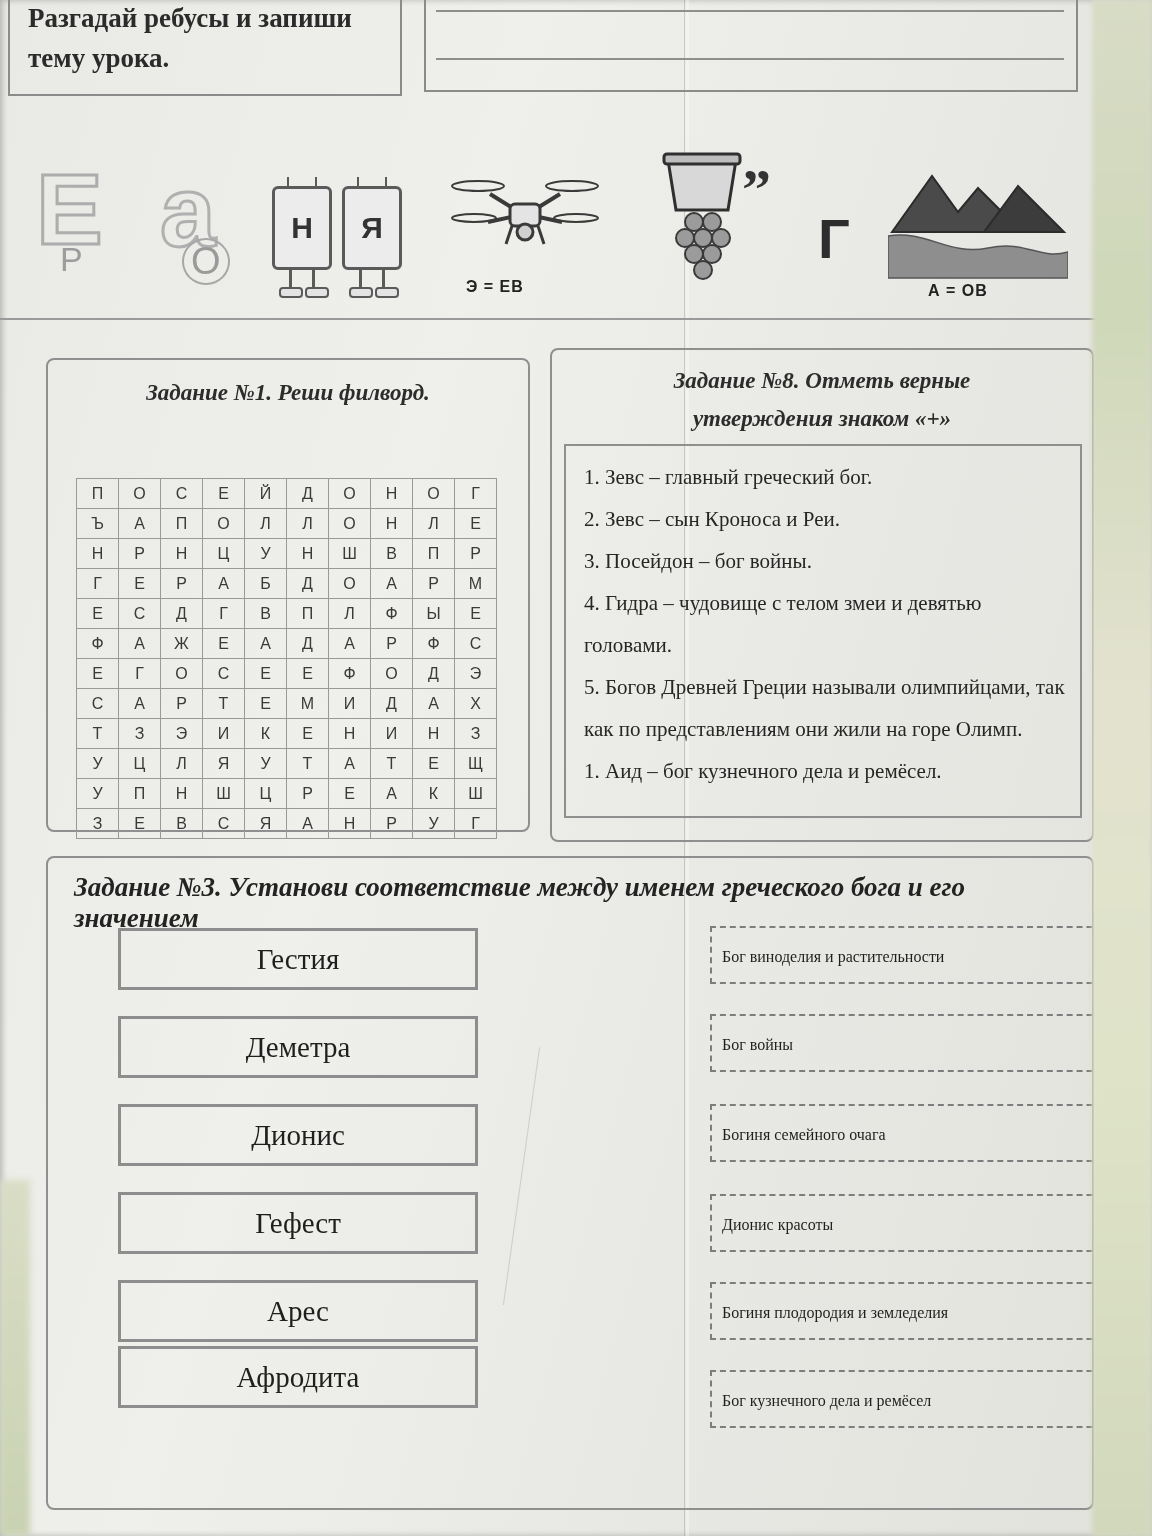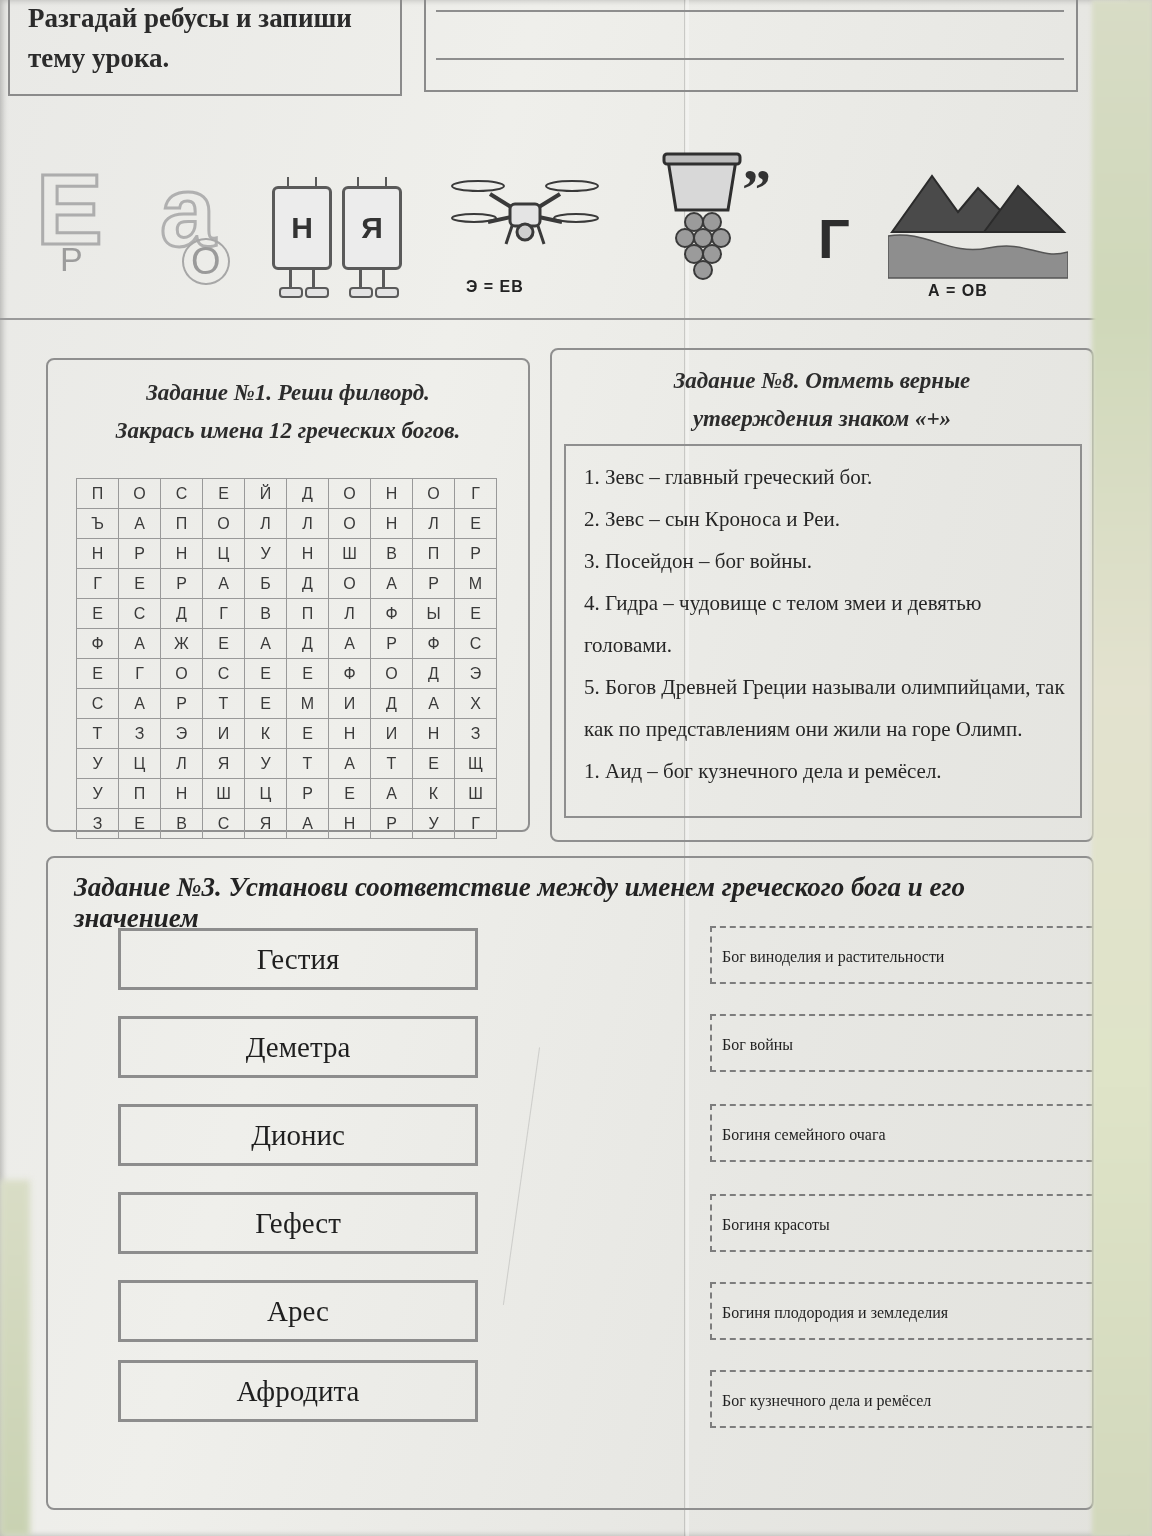--- a/index.html
+++ b/index.html
@@ -232,21 +232,20 @@
       </svg>
       <div class="cap">А = ОВ</div>
     </div>
   </div>
 
   <div class="sep-line"></div>
 
   <div class="card" id="task1">
     <div class="h">
       <div>Задание №1. Реши филворд.</div>
-      <div>Закрась имена 12 греческих богов.</div>
     </div>
     <div id="grid">
       <table class="filword">
           <tbody id="filword-body">
             <tr>
               <td>П</td>
               <td>О</td>
               <td>С</td>
               <td>Е</td>
               <td>Й</td>
@@ -411,27 +410,27 @@
   </div>
 
   <div class="card" id="task3">
     <div class="h">Задание №3. Установи соответствие между именем греческого бога и его значением</div>
     <div id="god-list">
         <div class="god" style="top: 70px;">Гестия</div>
         <div class="god" style="top: 158px;">Деметра</div>
         <div class="god" style="top: 246px;">Дионис</div>
         <div class="god" style="top: 334px;">Гефест</div>
         <div class="god" style="top: 422px;">Арес</div>
-        <div class="god" style="top: 502px;">Афродита</div>
+        <div class="god" style="top: 488px;">Афродита</div>
       </div>
     <div id="meaning-list">
         <div class="mean" style="top: 68px;">Бог виноделия и растительности</div>
         <div class="mean" style="top: 156px;">Бог войны</div>
         <div class="mean" style="top: 246px;">Богиня семейного очага</div>
-        <div class="mean" style="top: 336px;">Богиня красоты</div>
+        <div class="mean" style="top: 336px;">Дионис красоты</div>
         <div class="mean" style="top: 424px;">Богиня плодородия и земледелия</div>
         <div class="mean" style="top: 512px;">Бог кузнечного дела и ремёсел</div>
       </div>
   </div>
 
   <div class="scribble"></div>
 </div>
 
 <div id="bgright"></div>
 <div id="bgleft"></div>

